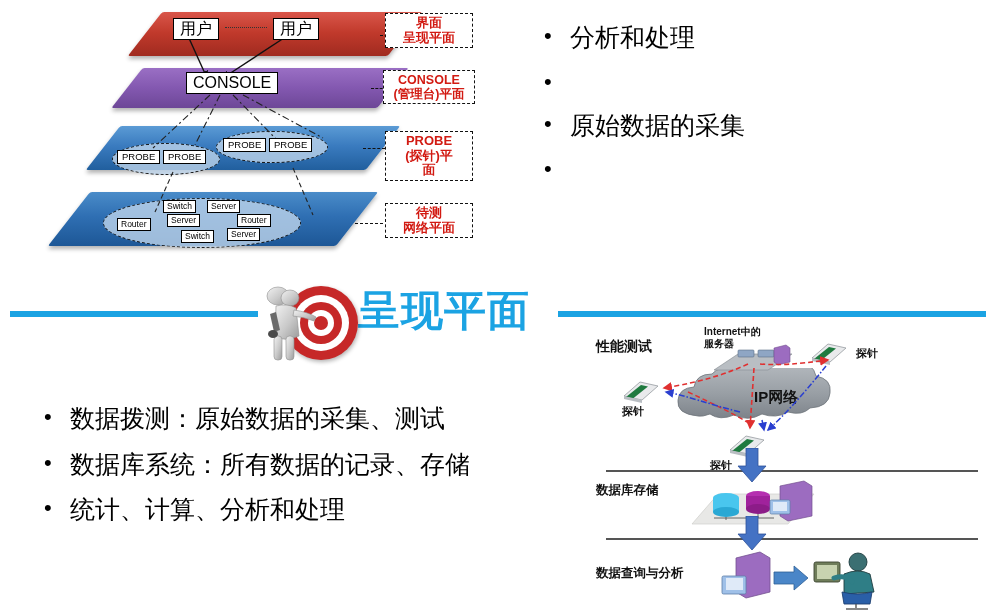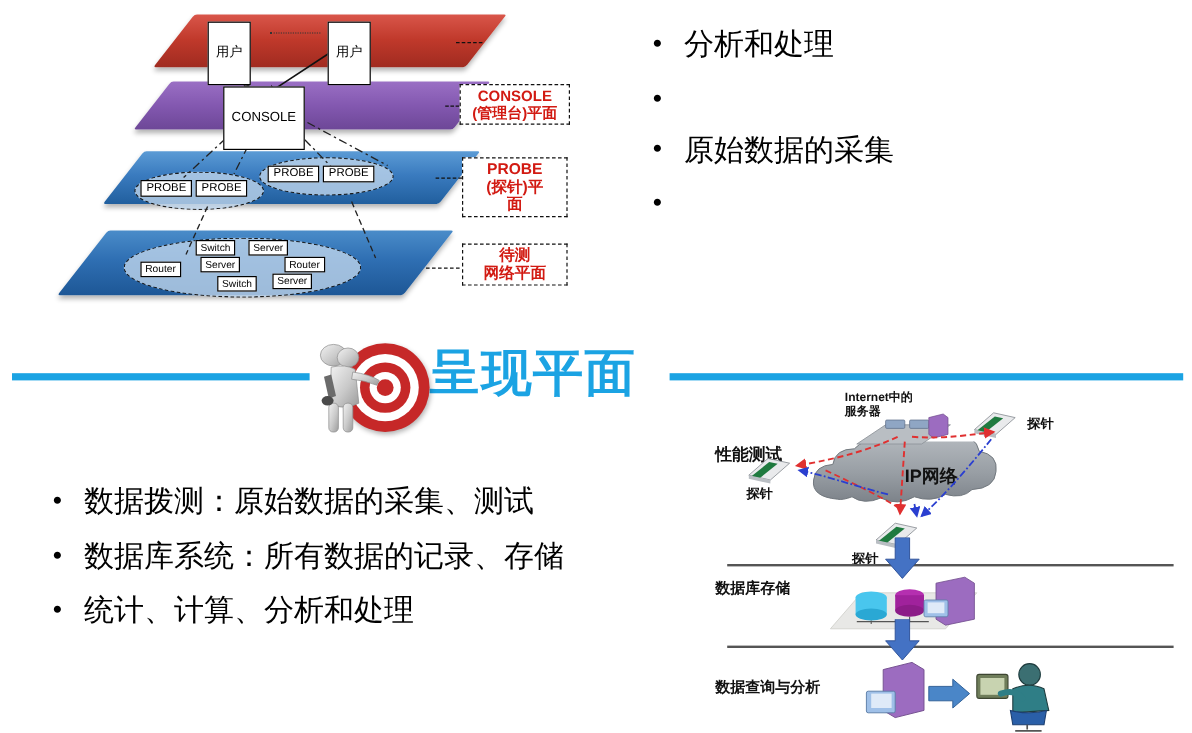--- a/index.html
+++ b/index.html
@@ -29,23 +29,23 @@
   }
   .plane.red    { background: linear-gradient(180deg,#d9564a 0%, #c0392b 48%, #a02b20 100%); }
   .plane.purple { background: linear-gradient(180deg,#9a6fc4 0%, #8358b0 50%, #6d4797 100%); }
   .plane.blue1  { background: linear-gradient(180deg,#5b9bd5 0%, #3a7bbf 45%, #215f9e 100%); }
   .plane.blue2  { background: linear-gradient(180deg,#4a8cc9 0%, #2f6fb3 45%, #1d5796 100%); }
 
   .node-box {
     position: absolute;
     background: #ffffff;
     border: 1.3px solid #000;
-    font-size: 11px;
+    font-size: 16px;
     line-height: 1;
-    padding: 20px 6px;
+    padding: 2px 6px;
     white-space: nowrap;
     z-index: 6;
     text-align: center;
   }
   .node-box.small { font-size: 9.5px; padding: 1px 4px; border-width: 1px; }
   .node-box.tiny  { font-size: 8.5px; padding: 1px 3px; border-width: 1px; }
 
   .ellipse {
     position: absolute;
     border: 1.3px dashed #1b1b1b;
@@ -199,20 +199,24 @@
   <div class="ellipse" style="left:48px; top:198px; width:196px; height:48px;"></div>
   <div class="node-box tiny" style="left:108px; top:200px;">Switch</div>
   <div class="node-box tiny" style="left:152px; top:200px;">Server</div>
   <div class="node-box tiny" style="left:112px; top:214px;">Server</div>
   <div class="node-box tiny" style="left:62px;  top:218px;">Router</div>
   <div class="node-box tiny" style="left:182px; top:214px;">Router</div>
   <div class="node-box tiny" style="left:126px; top:230px;">Switch</div>
   <div class="node-box tiny" style="left:172px; top:228px;">Server</div>
 
   <div class="leader" style="left:325px; top:35px;  width:22px;"></div>
+  <div class="callout" style="left:330px; top:13px; width:78px;">
+    <div>界面</div>
+    <div>呈现平面</div>
+  </div>
 
   <div class="leader" style="left:316px; top:88px; width:16px;"></div>
   <div class="callout" style="left:328px; top:70px; width:82px; font-size:12.5px;">
     <div>CONSOLE</div>
     <div>(管理台)平面</div>
   </div>
 
   <div class="leader" style="left:308px; top:148px; width:22px;"></div>
   <div class="callout" style="left:330px; top:131px; width:78px;">
     <div>PROBE</div>
@@ -287,21 +291,21 @@
     <span>数据库系统：所有数据的记录、存储</span>
   </div>
   <div class="bullet-row2">
     <span class="bullet-dot">•</span>
     <span>统计、计算、分析和处理</span>
   </div>
 </div>
 
 <div class="abs" id="flow-diagram">
 
-  <div class="flow-label" style="left:18px; top:18px; font-size:14px;margin-top:32px;">性能测试</div>
+  <div class="flow-label" style="left:18px; top:18px; font-size:14px;">性能测试</div>
   <div class="flow-label" style="left:18px; top:162px;">数据库存储</div>
   <div class="flow-label" style="left:18px; top:245px;">数据查询与分析</div>
 
   <div class="flow-label" style="left:126px; top:6px; font-size:10px; line-height:1.15;">
     <div>Internet中的</div>
     <div>服务器</div>
   </div>
 
   <svg class="abs" style="left:92px; top:48px; width:200px; height:66px; z-index:2;" viewBox="0 0 200 66">
     <defs>

